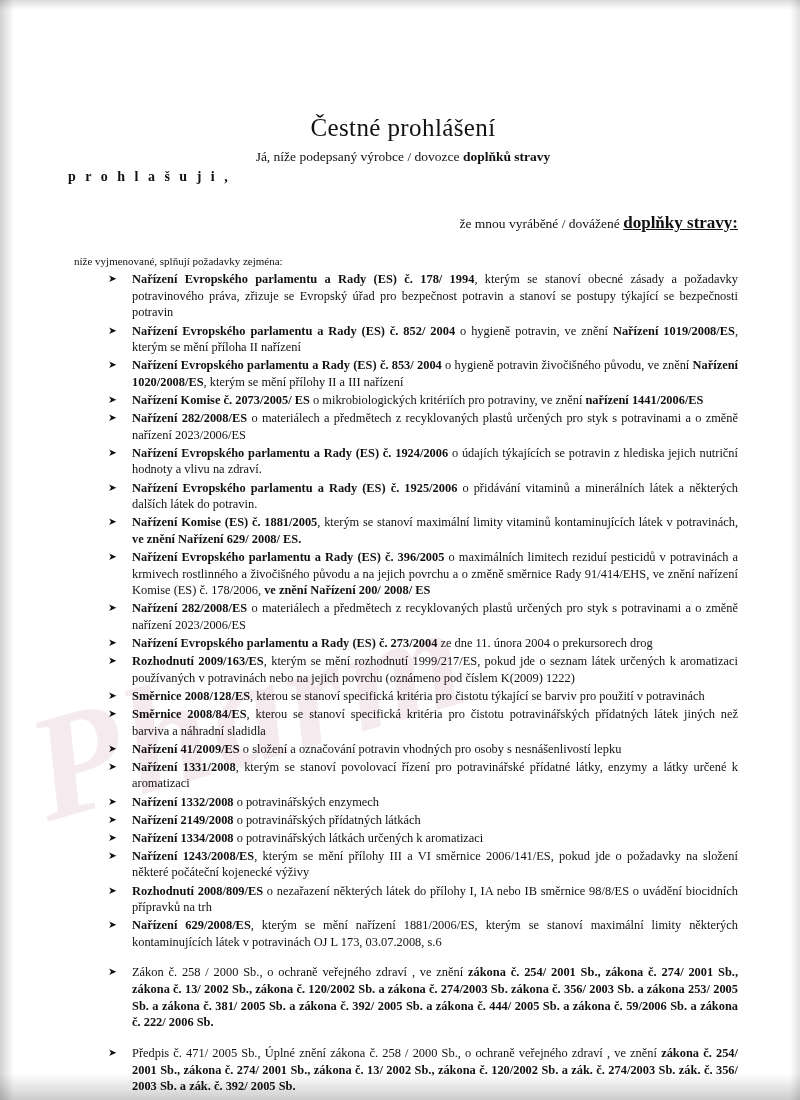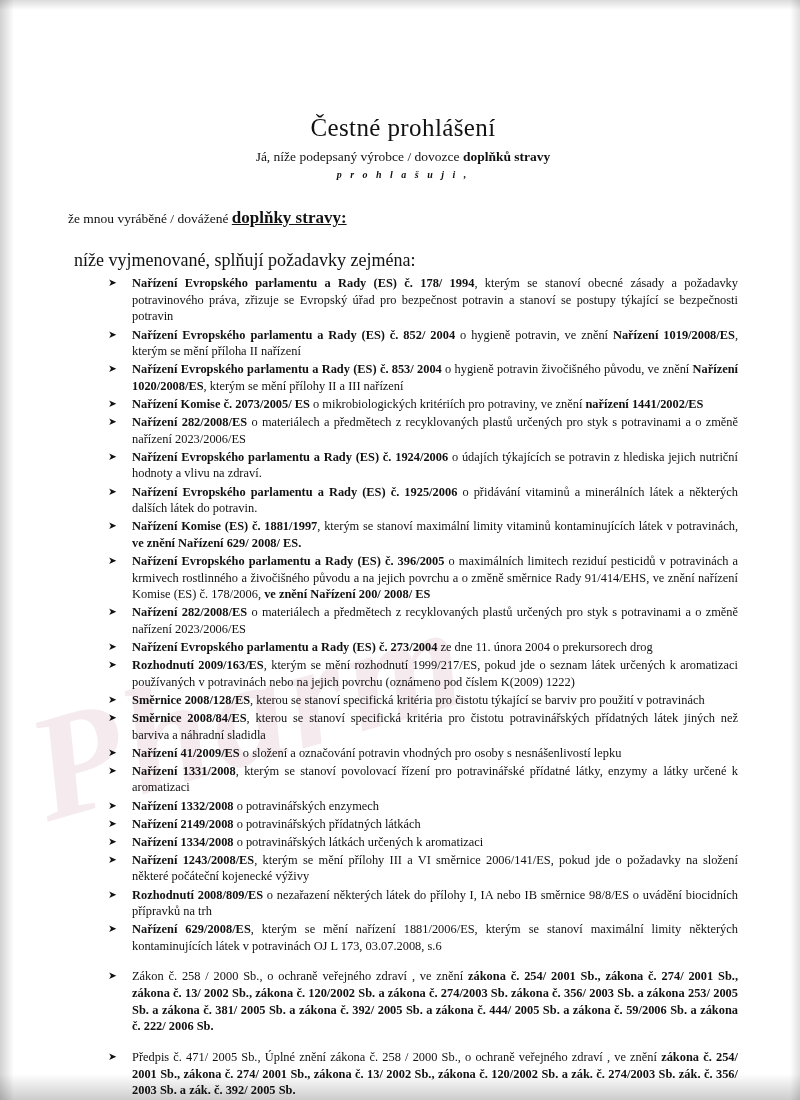--- a/index.html
+++ b/index.html
@@ -78,39 +78,38 @@
     letter-spacing: 0.4px;
   }
   .subtitle {
     text-align: center;
     font-size: 13.5px;
     margin: 0 0 2px 0;
     line-height: 1.35;
   }
   .subtitle b { font-weight: 700; }
   .declare {
-    text-align: center;
-    font-size: 10px;
+    text-align: left;
+    font-size: 14px;
     font-weight: 700;
     letter-spacing: 3px;
     margin: 3px 0 28px 0;
-    font-style: italic;
   }
   .madeby {
-    text-align: left;
+    text-align: right;
     font-size: 13.5px;
     margin: 0 0 22px 0;
   }
   .madeby .big {
     font-size: 17px;
     font-weight: 700;
     text-decoration: underline;
   }
   .lead {
-    font-size: 18px;
+    font-size: 11px;
     margin: 6px 0 4px 0;
     padding-left: 6px;
   }
   ul.items {
     list-style: none;
     margin: 0;
     padding: 0 0 0 38px;
   }
   ul.items li {
     position: relative;
@@ -152,25 +151,25 @@
     <p class="madeby">
       <span>že mnou vyráběné / dovážené </span><span class="big">doplňky stravy:</span>
     </p>
 
     <p class="lead">níže vyjmenované, splňují požadavky zejména:</p>
 
     <ul class="items">
         <li><b>Nařízení Evropského parlamentu a Rady (ES) č. 178/ 1994</b><span>, kterým se stanoví obecné zásady a požadavky potravinového práva, zřizuje se Evropský úřad pro bezpečnost potravin a stanoví se postupy týkající se bezpečnosti potravin</span></li>
         <li><b>Nařízení Evropského parlamentu a Rady (ES) č. 852/ 2004</b><span> o hygieně potravin, ve znění </span><b>Nařízení 1019/2008/ES</b><span>, kterým se mění příloha II nařízení</span></li>
         <li><b>Nařízení Evropského parlamentu a Rady (ES) č. 853/ 2004</b><span> o hygieně potravin živočišného původu, ve znění </span><b>Nařízení 1020/2008/ES</b><span>, kterým se mění přílohy II a III nařízení</span></li>
-        <li><b>Nařízení Komise č. 2073/2005/ ES</b><span> o mikrobiologických kritériích pro potraviny, ve znění </span><b>nařízení 1441/2002/ES</b></li>
+        <li><b>Nařízení Komise č. 2073/2005/ ES</b><span> o mikrobiologických kritériích pro potraviny, ve znění </span><b>nařízení 1441/2006/ES</b></li>
         <li><b>Nařízení 282/2008/ES</b><span> o materiálech a předmětech z recyklovaných plastů určených pro styk s potravinami a o změně nařízení 2023/2006/ES</span></li>
         <li><b>Nařízení Evropského parlamentu a Rady (ES) č. 1924/2006</b><span>  o údajích týkajících se potravin z hlediska jejich nutriční hodnoty a vlivu na zdraví.</span></li>
         <li><b>Nařízení Evropského parlamentu a Rady (ES) č. 1925/2006</b><span>  o přidávání vitaminů a minerálních látek a některých dalších látek do potravin.</span></li>
-        <li><b>Nařízení Komise (ES) č. 1881/1997</b><span>, kterým se stanoví maximální limity vitaminů kontaminujících látek v potravinách, </span><b>ve znění Nařízení 629/ 2008/ ES.</b></li>
+        <li><b>Nařízení Komise (ES) č. 1881/2005</b><span>, kterým se stanoví maximální limity vitaminů kontaminujících látek v potravinách, </span><b>ve znění Nařízení 629/ 2008/ ES.</b></li>
         <li><b>Nařízení Evropského parlamentu a Rady (ES) č. 396/2005</b><span> o maximálních limitech reziduí pesticidů v potravinách a krmivech rostlinného a živočišného původu a na jejich povrchu a o změně směrnice Rady 91/414/EHS, ve znění nařízení Komise (ES) č. 178/2006, </span><b>ve znění Nařízení 200/ 2008/ ES</b></li>
         <li><b>Nařízení 282/2008/ES</b><span> o materiálech a předmětech z recyklovaných plastů určených pro styk s potravinami a o změně nařízení 2023/2006/ES</span></li>
         <li><b>Nařízení Evropského parlamentu a Rady (ES) č. 273/2004</b><span> ze dne 11. února 2004 o prekursorech drog</span></li>
         <li><b>Rozhodnutí 2009/163/ES</b><span>, kterým se mění rozhodnutí 1999/217/ES, pokud jde o seznam látek určených k aromatizaci používaných v potravinách nebo na jejich povrchu (oznámeno pod číslem K(2009) 1222)</span></li>
         <li><b>Směrnice 2008/128/ES</b><span>, kterou se stanoví specifická kritéria pro čistotu týkající se barviv pro použití v potravinách</span></li>
         <li><b>Směrnice 2008/84/ES</b><span>, kterou se stanoví specifická kritéria pro čistotu potravinářských přídatných látek jiných než barviva a náhradní sladidla</span></li>
         <li><b>Nařízení 41/2009/ES</b><span> o složení a označování potravin vhodných pro osoby s nesnášenlivostí lepku</span></li>
         <li><b>Nařízení 1331/2008</b><span>, kterým se stanoví povolovací řízení pro potravinářské přídatné látky, enzymy a látky určené k aromatizaci</span></li>
         <li><b>Nařízení 1332/2008</b><span> o potravinářských enzymech</span></li>
         <li><b>Nařízení 2149/2008</b><span> o potravinářských přídatných látkách</span></li>

